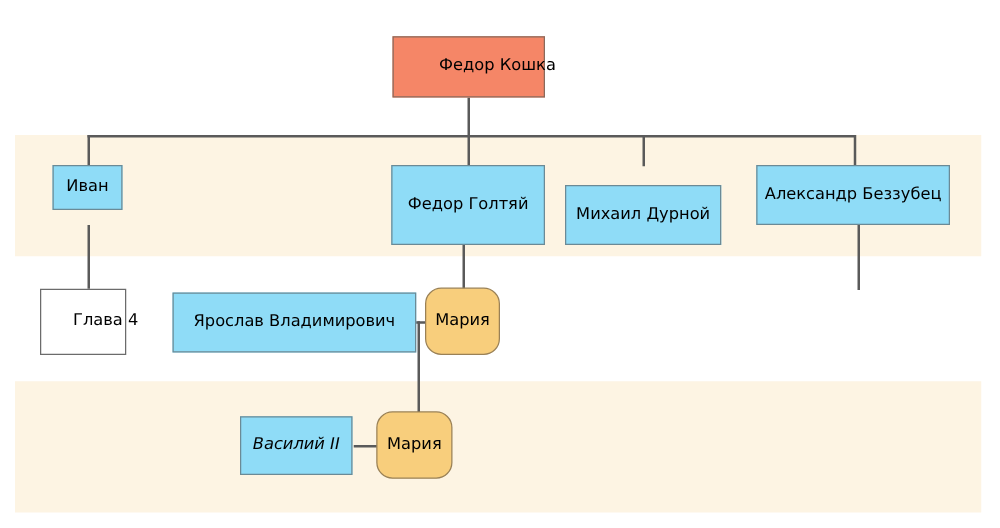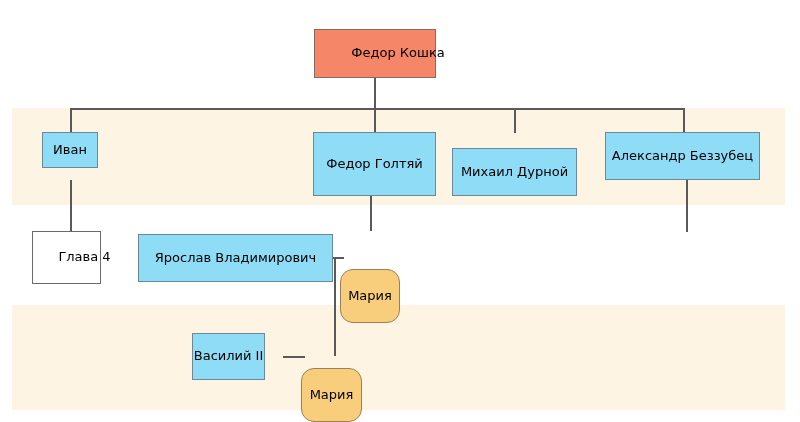--- a/index.html
+++ b/index.html
@@ -58,21 +58,20 @@
     border-color: #6b8a96;
   }
   .node.plain {
     background: #ffffff;
     border-color: #6b6b6b;
   }
   .node.spouse {
     background: #f8ce7c;
     border-color: #9a8156;
     border-radius: 13px;
-    margin-top: 39px;
   }
 </style>
 </head>
 <body>
 
 <div id="canvas">
 
   <div class="band" style="left:12px; top:108px; width:773px; height:97px;"></div>
   <div class="band" style="left:12px; top:305px; width:773px; height:105px;"></div>
 
@@ -101,17 +100,17 @@
 
   <div class="node person" style="left:605px; top:132px; width:155px; height:48px;">Александр Беззубец</div>
 
   <div class="node plain" style="left:32px; top:231px; width:69px; height:53px;padding-left:36px;">Глава 4</div>
 
   <div class="node person" style="left:138px; top:234px; width:195px; height:48px;">Ярослав Владимирович</div>
 
   <div class="node spouse" style="left:340px; top:230px; width:60px; height:54px;">Мария</div>
 
 
-  <div class="node person" style="left:192px; top:333px; width:73px; height:47px;">Василий II</div>
+  <div class="node person" style="left:192px; top:333px; width:90px; height:47px;font-style:italic;">Василий II</div>
 
   <div class="node spouse" style="left:301px; top:329px; width:61px; height:54px;">Мария</div>
 
 </div>
 
 </body></html>

